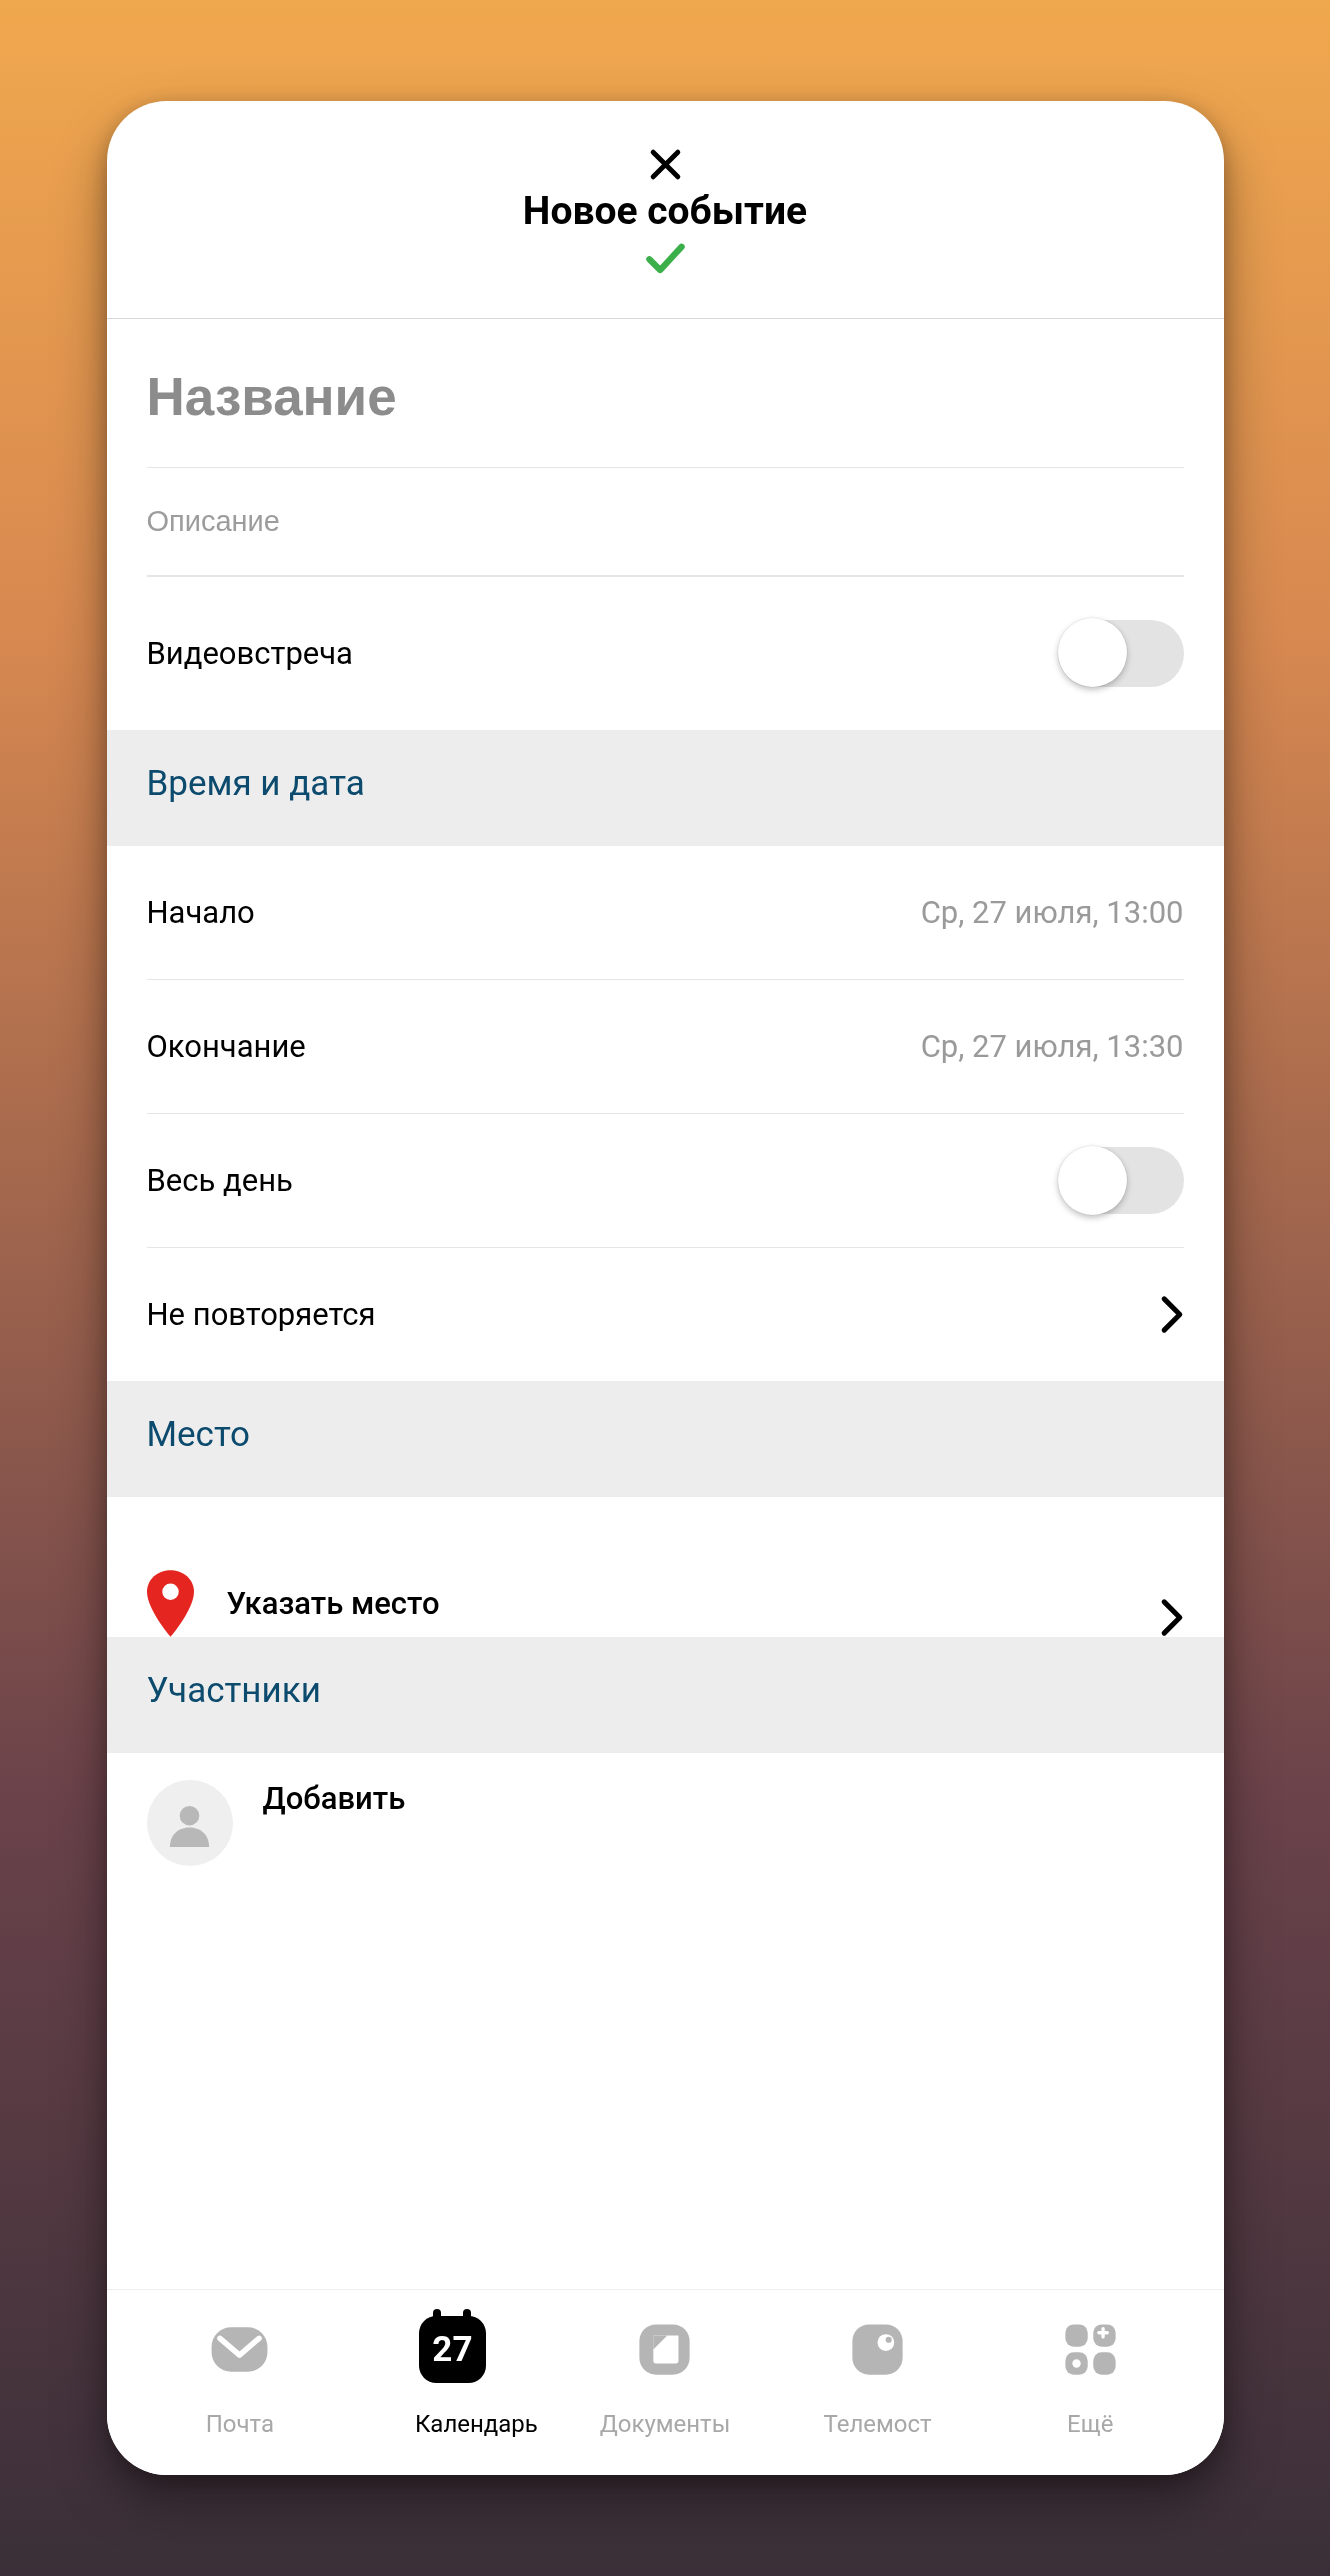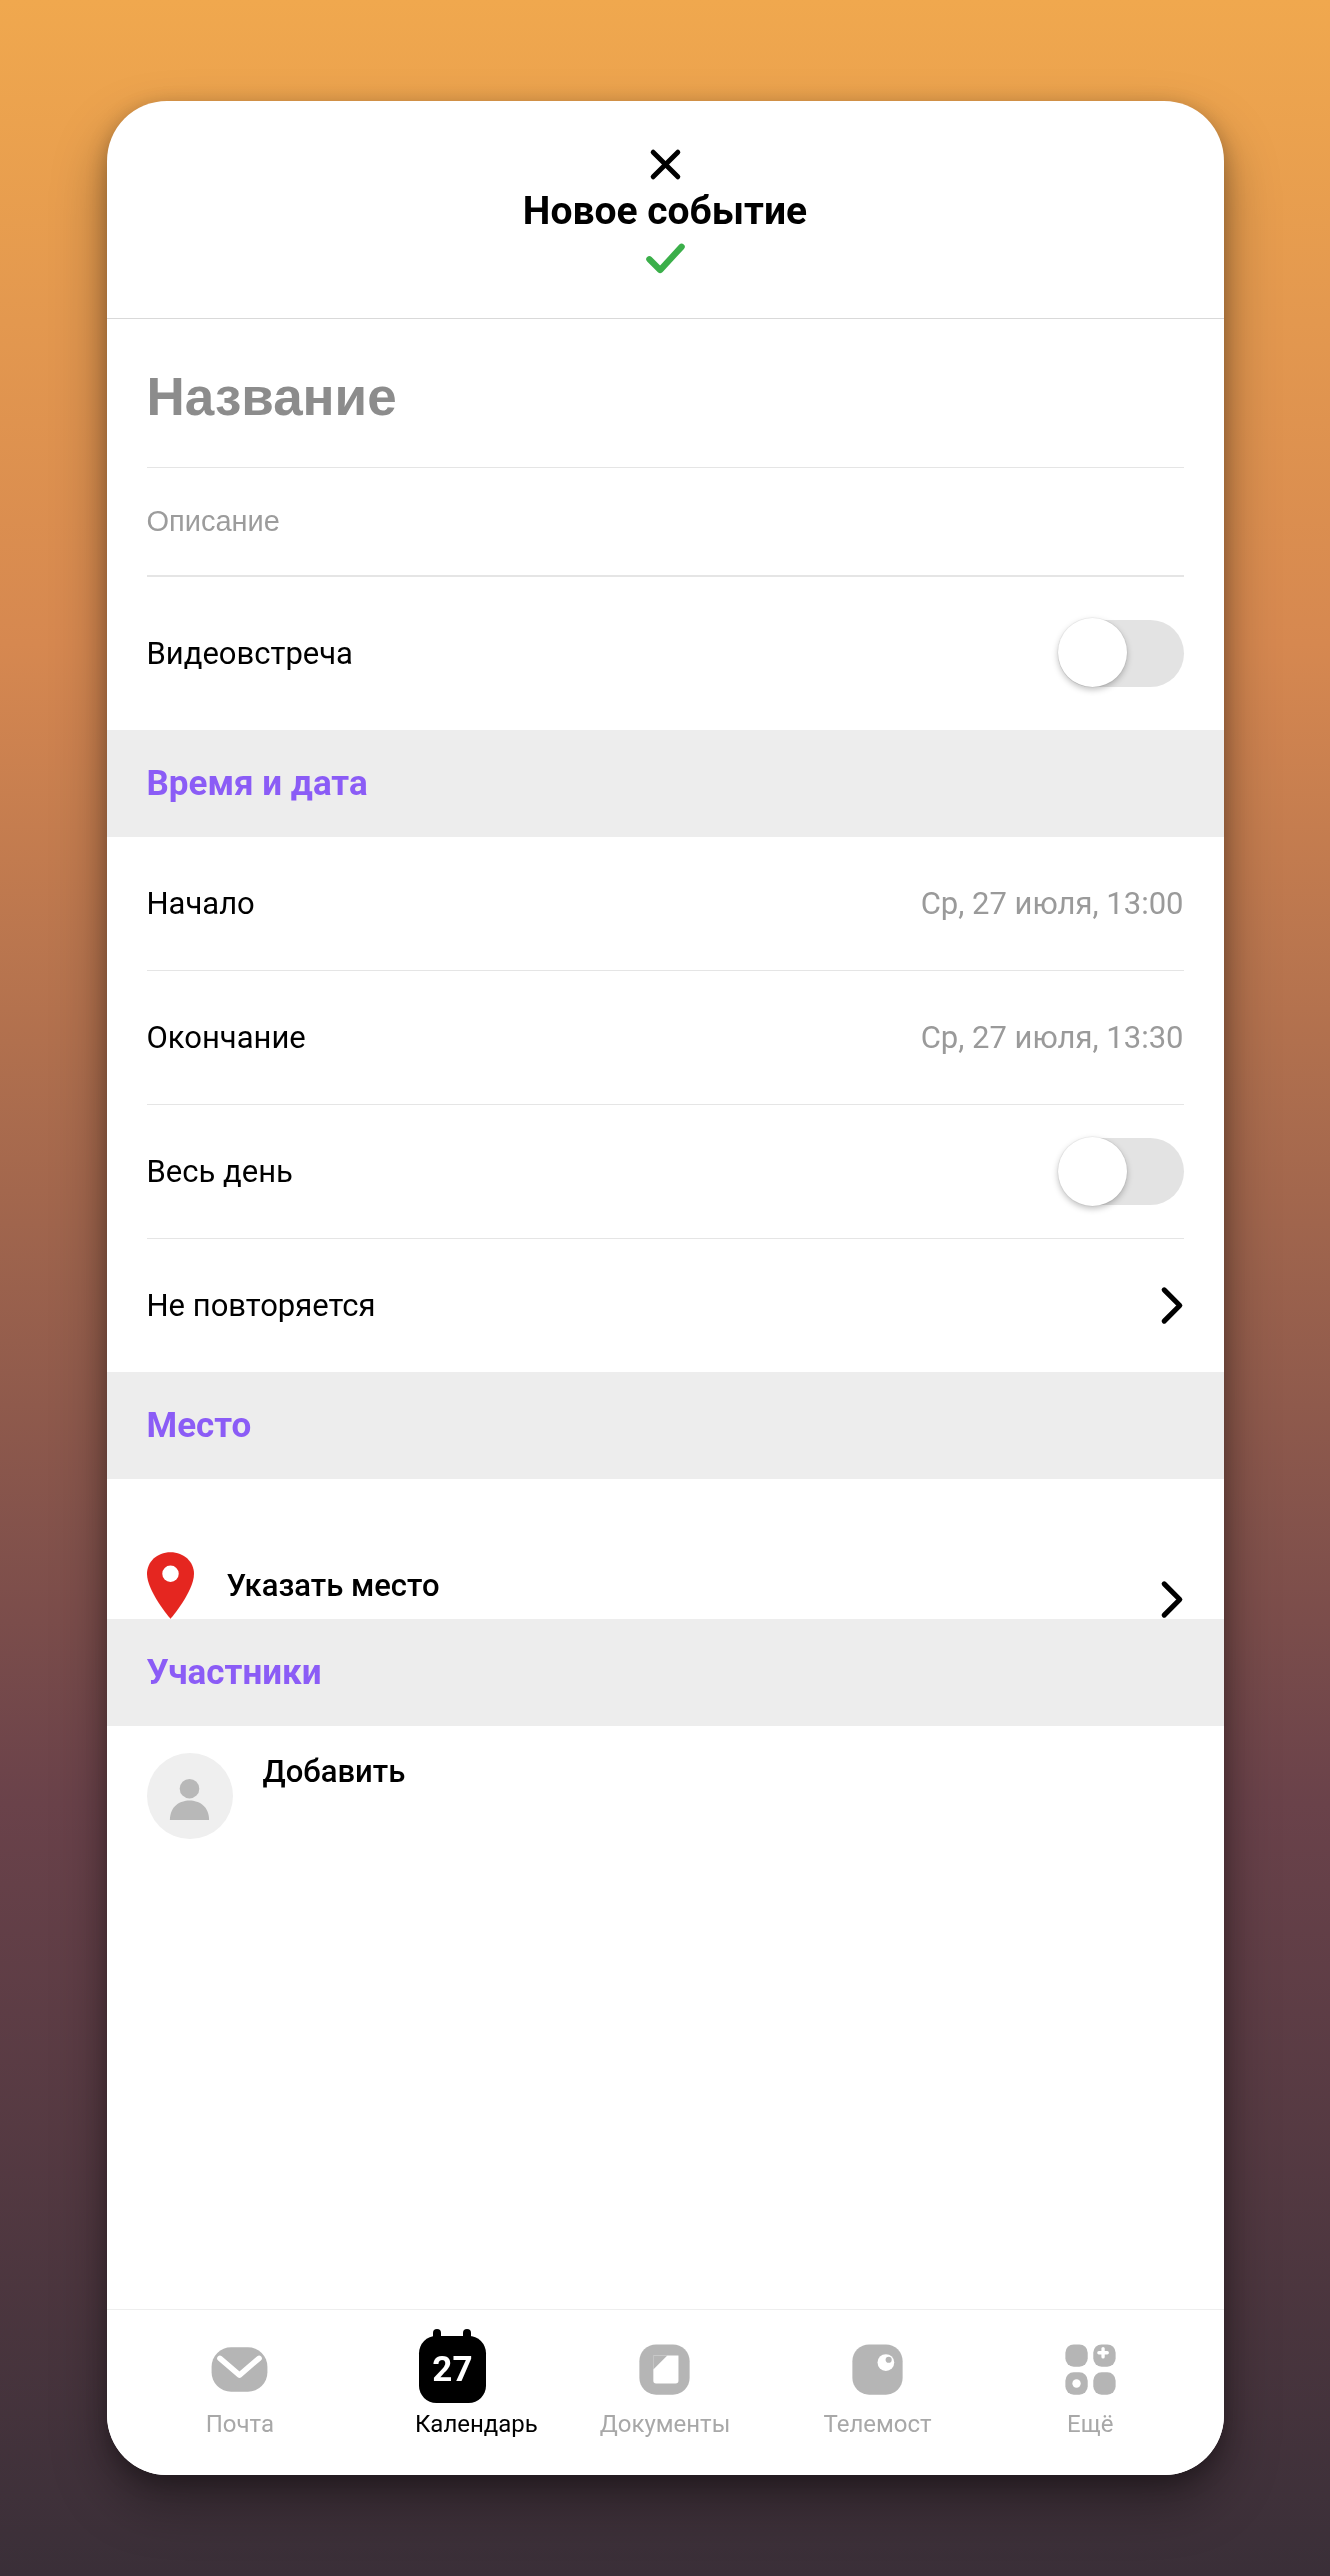--- a/index.html
+++ b/index.html
@@ -41,24 +41,24 @@
   .confirm-btn { width: 47px; height: 47px; display:flex;align-items:center;justify-content:center; cursor:pointer;}
   .confirm-btn svg { width: 43px; height: 43px; }
 
   .content {
     flex: 1;
     overflow-y: auto;
     background: #FFFFFF;
   }
   .section-heading {
     background: #EDEDED;
-    padding: 33px 40px 33px 40px;
+    padding: 33px 40px 42px 40px;
     font-size: 35px;
-    font-weight: 700;
-    color: #8b5cf6;
+    font-weight: 400;
+    color: #0c4a6e;
   }
 
   .input-title {
     width: 100%;
     border: none;
     font-size: 53px;
     font-weight: 700;
     color: #000;
     padding: 47px 40px 40px 40px;
     outline: none;
@@ -167,21 +167,21 @@
     align-items:center;
     justify-content: space-around;
     padding: 23px 27px 37px 27px;
     background:#fff;
     border-top: 0.7px solid #EEE;
   }
   .nav-item {
     display:flex;
     flex-direction:column;
     align-items:center;
-    gap: 4px;
+    gap: 24px;
     width: 186px;
   }
   .nav-icon {
     width: 73px;
     height: 73px;
     display:flex;
     align-items:center;
     justify-content:center;
   }
   .nav-label {

